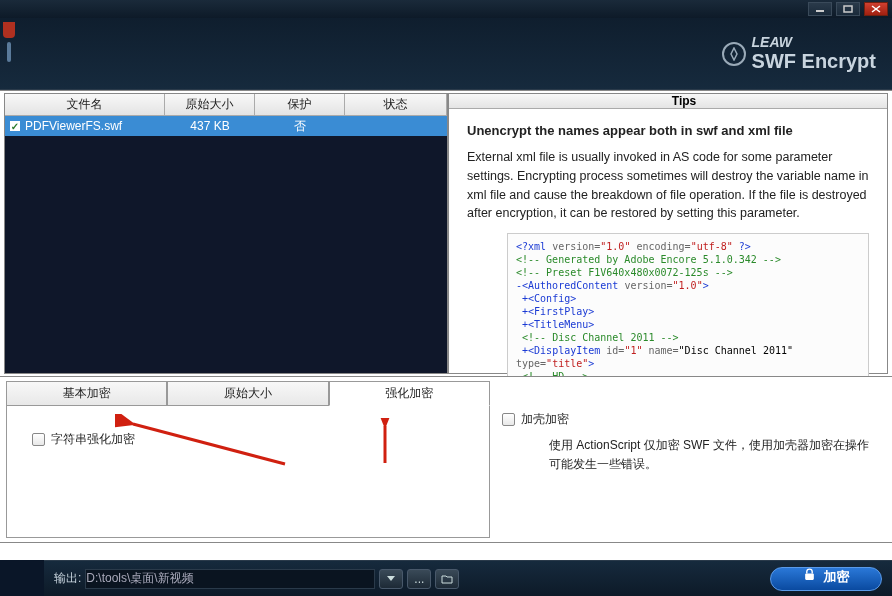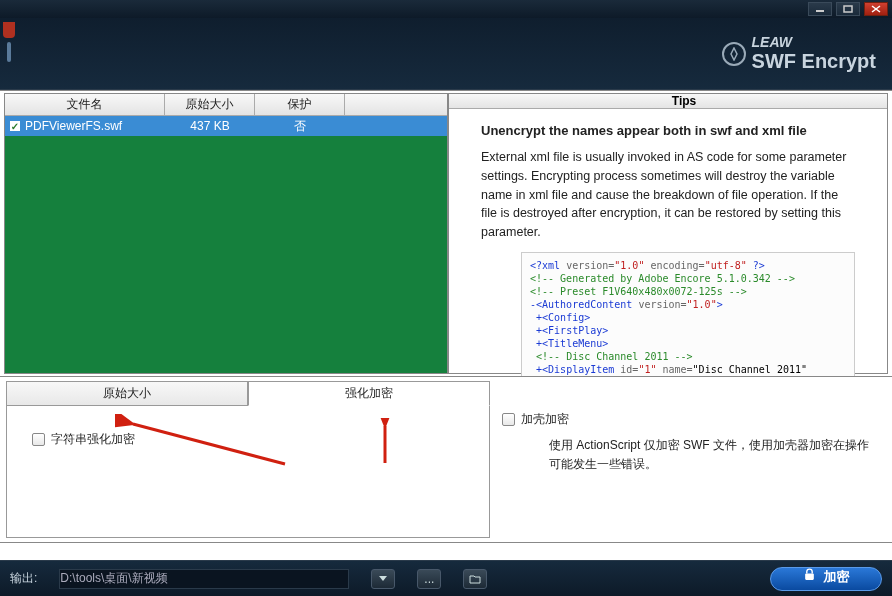--- a/index.html
+++ b/index.html
@@ -57,21 +57,21 @@
 .main-row {
   display: flex;
   height: 286px;
   background: #fff;
   border-top: 1px solid #888;
 }
 .file-panel {
   width: 444px;
   border: 1px solid #888;
   margin: 2px 0 2px 4px;
-  background: #15803d;
+  background: #0f172a;
   display: flex; flex-direction: column;
 }
 .file-header {
   display: flex;
   background: linear-gradient(#f8f8f8,#e4e4e4);
   border-bottom: 1px solid #aaa;
   height: 22px;
   font-size: 12px;
   color: #222;
 }
@@ -104,21 +104,21 @@
 }
 .tips-header {
   height:22px;
   background: linear-gradient(#f8f8f8,#e4e4e4);
   border-bottom:1px solid #aaa;
   display:flex; align-items:center; justify-content:center;
   font-weight:bold;
   padding-left:32px;
 }
 .tips-body {
-  padding: 14px 32px;
+  padding: 14px 18px;
   font-size:12.5px;
   color:#222;
 }
 .tips-body h3 { font-size:13px; margin-bottom:10px; }
 .tips-body p { line-height:1.5; margin-bottom:10px; }
 .code-sample {
   border:1px solid #ccc;
   background:#fcfcfc;
   padding:6px 8px;
   font-family: Consolas, monospace;
@@ -161,22 +161,23 @@
   padding: 34px 16px 10px 6px;
   font-size:12px; color:#222;
 }
 .mid-right .desc { margin-top:8px; line-height:1.6;margin-left:47px; }
 .bottom-bar {
   height: 36px;
   background: linear-gradient(#162a3d, #0d1a28);
   display:flex;
   align-items:center;
   padding: 0 10px;
-  gap: 22px;
+  gap: 4px;
   border-top:1px solid #2a3a4a;
+  margin-left:44px;
 }
 .bottom-bar .label { color:#c8d4de; font-size:12px; }
 .output-input {
   width: 290px; height:20px;
   background:#0a1420;
   border:1px solid #2a3a4a;
   color:#aab; font-size:12px;
   padding: 0 0;
   display:flex; align-items:center;
 }
@@ -241,20 +242,21 @@
     </div>
   </div>
 </div>
 
 <div class="main-row">
   <div class="file-panel">
     <div class="file-header">
       <div class="col-name">文件名</div>
       <div class="col-size">原始大小</div>
       <div class="col-prot">保护</div>
+      <div class="col-stat">状态</div>
     </div>
     <div class="file-row">
       <div class="col-name">
         <span class="check">✓</span>
         <span>PDFViewerFS.swf</span>
       </div>
       <div class="col-size">437 KB</div>
       <div class="col-prot">否</div>
       <div class="col-stat"></div>
     </div>
@@ -265,20 +267,21 @@
       <h3>Unencrypt the names appear both in swf and xml file</h3>
       <p>External xml file is usually invoked in AS code for some parameter settings. Encrypting process sometimes will destroy the variable name in xml file and cause the breakdown of file operation. If the file is destroyed after encryption, it can be restored by setting this parameter.</p>
       <div class="code-sample"><span class="b">&lt;?xml</span> version=<span class="r">"1.0"</span> encoding=<span class="r">"utf-8"</span> <span class="b">?&gt;</span><br><span class="g">&lt;!-- Generated by Adobe Encore 5.1.0.342 --&gt;</span><br><span class="g">&lt;!-- Preset F1V640x480x0072-125s --&gt;</span><br><span class="b">-&lt;AuthoredContent</span> version=<span class="r">"1.0"</span><span class="b">&gt;</span><br>&nbsp;<span class="b">+&lt;Config&gt;</span><br>&nbsp;<span class="b">+&lt;FirstPlay&gt;</span><br>&nbsp;<span class="b">+&lt;TitleMenu&gt;</span><br>&nbsp;<span class="g">&lt;!-- Disc Channel 2011 --&gt;</span><br>&nbsp;<span class="b">+&lt;DisplayItem</span> id=<span class="r">"1"</span> name=<span class="k">"Disc Channel 2011"</span> type=<span class="r">"title"</span><span class="b">&gt;</span><br>&nbsp;<span class="g">&lt;!-- HD --&gt;</span><br>&nbsp;<span class="b">+&lt;DisplayItem</span> id=<span class="r">"2"</span> name=<span class="k">"HD"</span> type=<span class="r">"title"</span><span class="b">&gt;</span><br>&nbsp;<span class="g">&lt;!-- ID Brand Spot IDEU 60 DNEP178805A2 --&gt;</span><br>&nbsp;<span class="b">+&lt;DisplayItem</span> id=<span class="r">"3"</span> name=<span class="k">"ID Brand Spot IDEU 60 DNEP178805A2"</span> type=<span class="r">"title"</span><span class="b">&gt;</span></div>
     </div>
   </div>
 </div>
 
 <div class="mid-row">
   <div class="mid-left">
     <div class="tabs-bar">
+      <div class="tab">基本加密</div>
       <div class="tab">原始大小</div>
       <div class="tab active">强化加密</div>
     </div>
     <div class="tab-content">
       <div class="checkbox-row">
         <span class="checkbox-box"></span>
         <span>字符串强化加密</span>
       </div>
     </div>
   </div>

